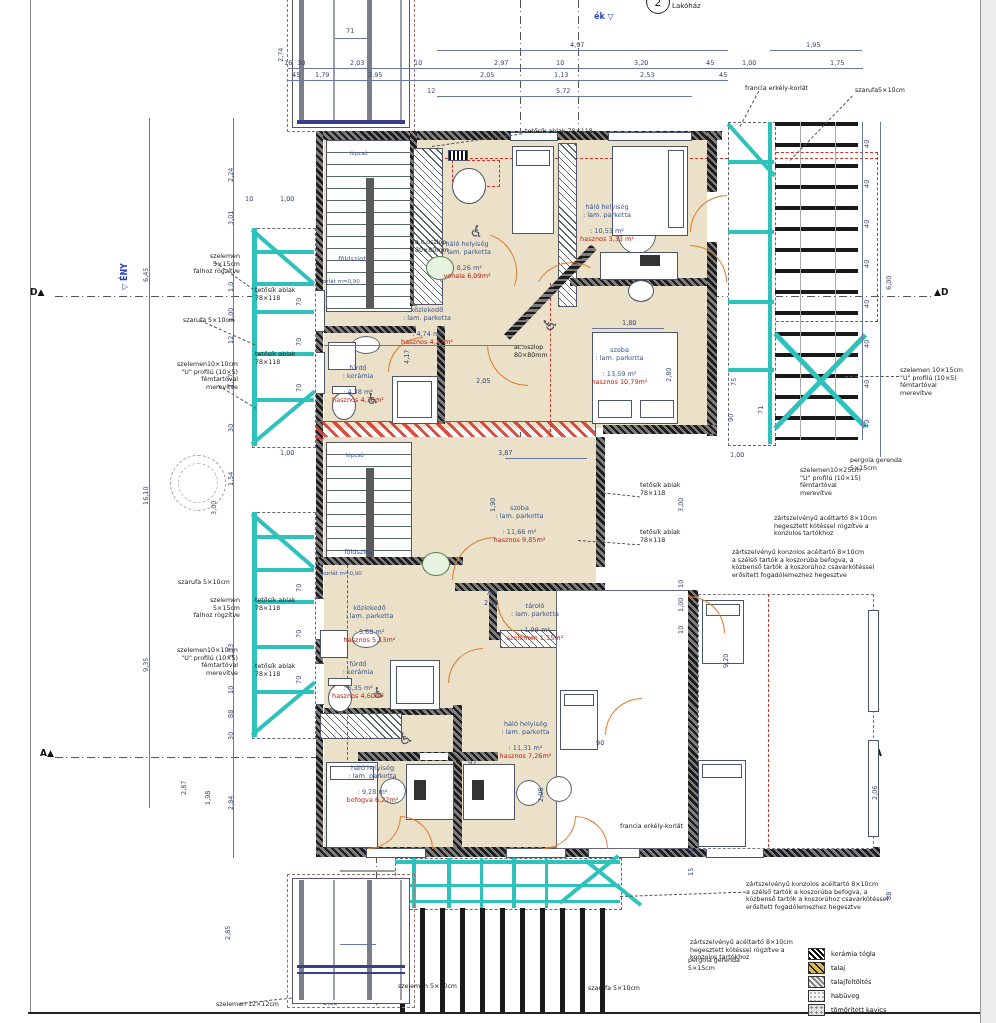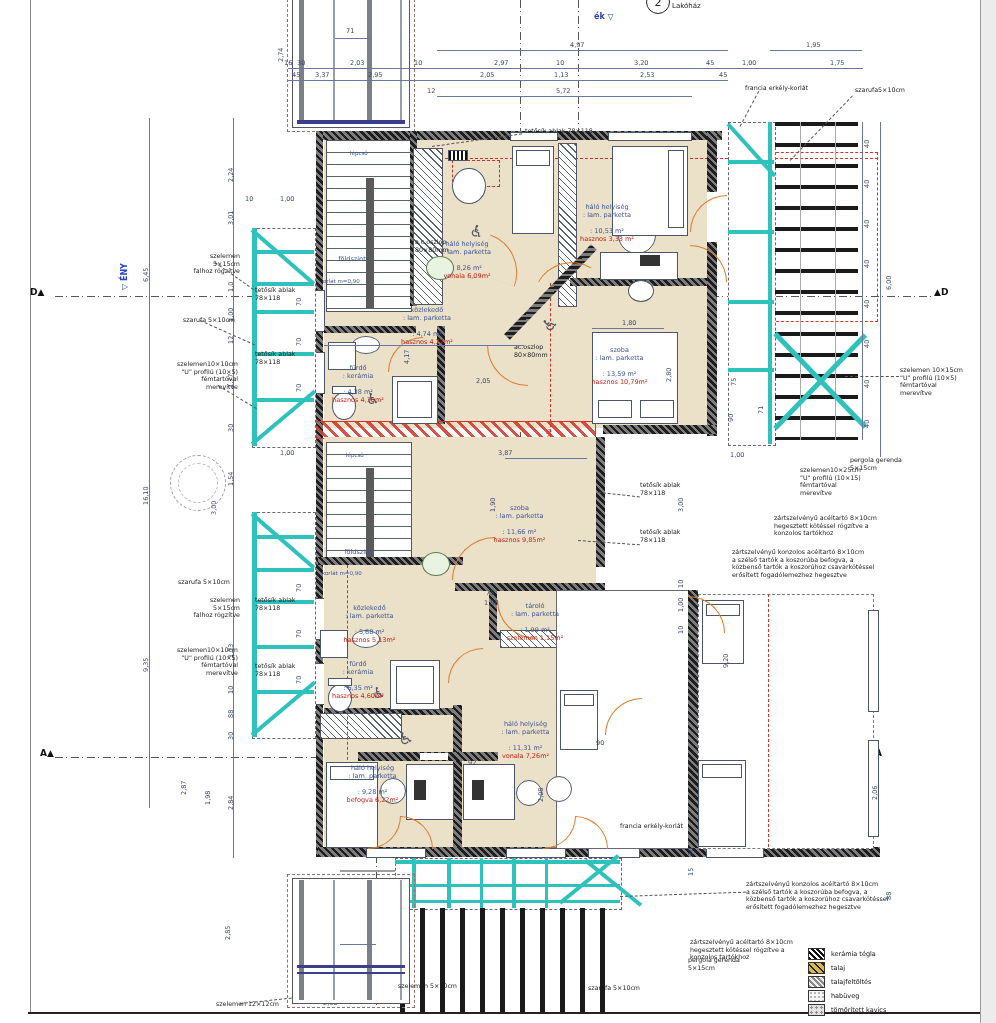--- a/index.html
+++ b/index.html
@@ -122,21 +122,21 @@
   <span class="dim" style="left:297px;top:60px;">30</span>
   <span class="dim" style="left:350px;top:60px;">2,03</span>
   <span class="dim" style="left:414px;top:60px;">10</span>
   <span class="dim" style="left:494px;top:60px;">2,97</span>
   <span class="dim" style="left:556px;top:60px;">10</span>
   <span class="dim" style="left:634px;top:60px;">3,20</span>
   <span class="dim" style="left:706px;top:60px;">45</span>
   <span class="dim" style="left:742px;top:60px;">1,00</span>
   <span class="dim" style="left:830px;top:60px;">1,75</span>
   <span class="dim" style="left:292px;top:72px;">45</span>
-  <span class="dim" style="left:315px;top:72px;">3,37</span>
+  <span class="dim" style="left:315px;top:72px;">1,79</span>
   <span class="dim" style="left:368px;top:72px;">2,95</span>
   <span class="dim" style="left:427px;top:88px;">12</span>
   <span class="dim" style="left:480px;top:72px;">2,05</span>
   <span class="dim" style="left:554px;top:72px;">1,13</span>
   <span class="dim" style="left:640px;top:72px;">2,53</span>
   <span class="dim" style="left:719px;top:72px;">45</span>
   <span class="dim" style="left:556px;top:88px;">5,72</span>
   <span class="dim" style="left:346px;top:28px;">71</span>
   <span class="dim rot" style="left:278px;top:62px;">2,74</span>
 
@@ -342,21 +342,21 @@
   <div class="room" style="left:490px;top:594px;width:90px;">
     <div class="rname">tároló</div><div class="rfloor">: lam. parketta</div>
     <div class="rarea">: 1,99 m²</div><div class="ruseful">szelemen 1,15m²</div>
   </div>
   <div class="room" style="left:328px;top:652px;width:60px;">
     <div class="rname">fürdő</div><div class="rfloor">: kerámia</div>
     <div class="rarea">: 6,35 m²</div><div class="ruseful">hasznos 4,60m²</div>
   </div>
   <div class="room" style="left:478px;top:712px;width:95px;">
     <div class="rname">háló helyiség</div><div class="rfloor">: lam. parketta</div>
-    <div class="rarea">: 11,31 m²</div><div class="ruseful">vonala 7,26m²</div>
+    <div class="rarea">: 11,31 m²</div><div class="ruseful">hasznos 7,26m²</div>
   </div>
   <div class="room" style="left:330px;top:756px;width:85px;">
     <div class="rname">háló helyiség</div><div class="rfloor">: lam. parketta</div>
     <div class="rarea">: 9,28 m²</div><div class="ruseful">befogva 6,22m²</div>
   </div>
 
   <div class="balcony" style="left:252px;top:228px;width:62px;height:218px;"></div>
   <div class="teal" style="left:252px;top:228px;width:5px;height:218px;"></div>
   <div class="teal" style="left:252px;top:250px;width:62px;height:4px;"></div>
   <div class="teal" style="left:252px;top:282px;width:62px;height:4px;"></div>
@@ -425,21 +425,21 @@
   <div class="dimline" style="left:592px;top:328px;width:72px;height:1px;"></div>
   <span class="dim" style="left:622px;top:320px;">1,80</span>
   <span class="dim rot" style="left:666px;top:382px;">2,80</span>
   <div class="dimline" style="left:324px;top:345px;width:200px;height:1px;"></div>
   <span class="dim" style="left:476px;top:378px;">2,05</span>
   <span class="dim rot" style="left:404px;top:364px;">4,17</span>
   <div class="dimline" style="left:505px;top:458px;width:82px;height:1px;"></div>
   <span class="dim" style="left:498px;top:450px;">3,87</span>
   <span class="dim rot" style="left:490px;top:512px;">1,90</span>
   <span class="dim" style="left:486px;top:590px;">75</span>
-  <span class="dim" style="left:484px;top:600px;">1,58</span>
+  <span class="dim" style="left:484px;top:600px;">2,10</span>
   <span class="dim" style="left:730px;top:452px;">1,00</span>
   <span class="dim" style="left:452px;top:902px;">60</span>
   <span class="dim" style="left:488px;top:902px;">60</span>
 
   <div class="grayline" style="left:340px;top:870px;width:280px;height:2px;"></div>
   <div class="grayline" style="left:340px;top:888px;width:280px;height:2px;"></div>
   <div class="balcony" style="left:395px;top:858px;width:225px;height:50px;border-style:dashed;"></div>
   <div class="teal" style="left:395px;top:860px;width:225px;height:4px;"></div>
   <div class="teal" style="left:395px;top:884px;width:225px;height:3px;"></div>
   <div class="teal" style="left:395px;top:900px;width:225px;height:3px;"></div>

